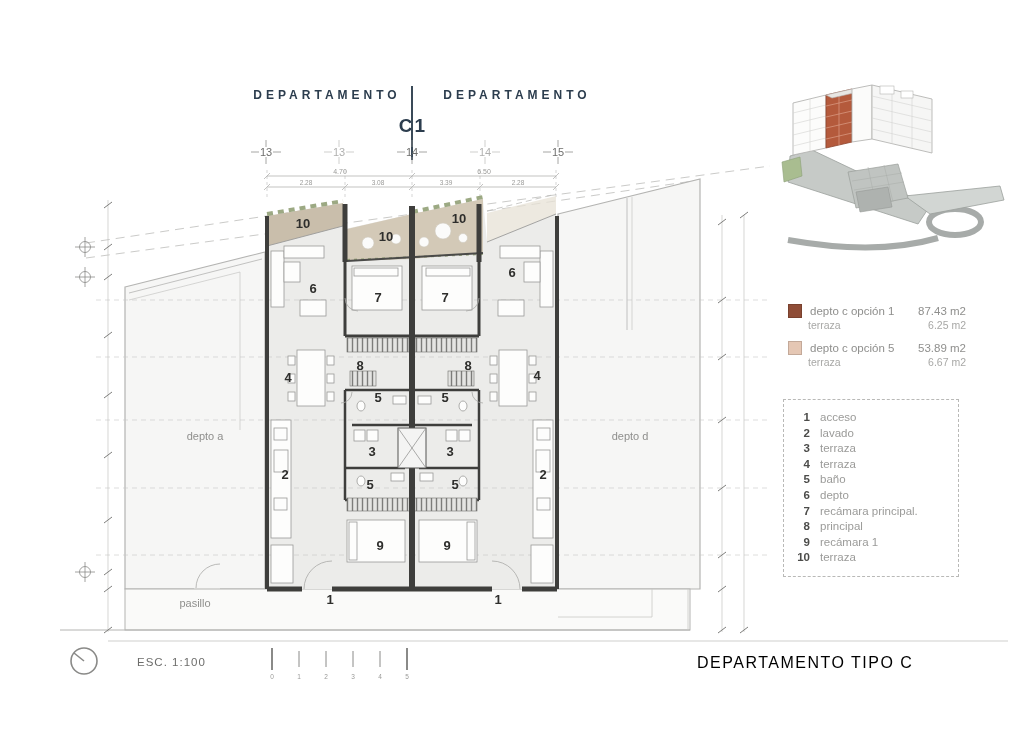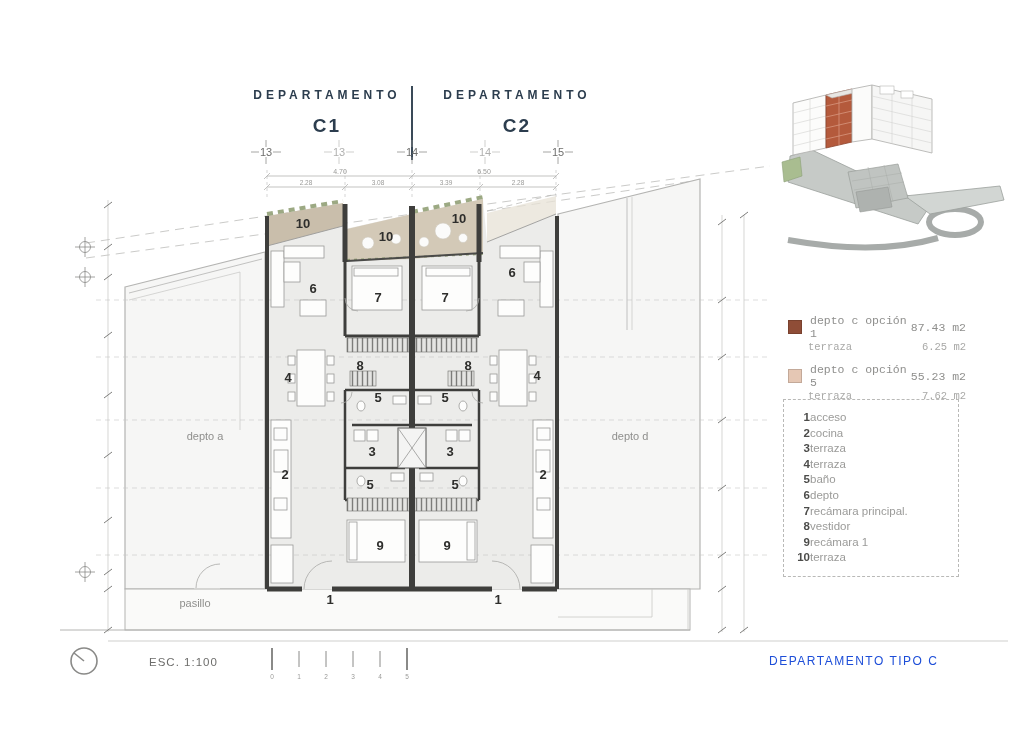--- a/index.html
+++ b/index.html
@@ -2,53 +2,52 @@
 <html><head>
 <meta charset="utf-8">
 <style>
   html,body{margin:0;padding:0;background:#ffffff;}
   #stage{position:relative;width:1024px;height:733px;background:#ffffff;overflow:hidden;
          font-family:"Liberation Sans",sans-serif;}
   svg text{font-family:"Liberation Sans",sans-serif;}
   
   .title-col{position:absolute;top:88px;width:200px;text-align:center;color:#2c3d4e;}
   .title-col .t1{font-size:12px;font-weight:600;letter-spacing:4px;}
-  .title-col .t2{font-size:19px;font-weight:700;letter-spacing:2px;margin-top:13px;}
+  .title-col .t2{font-size:19px;font-weight:700;letter-spacing:2px;margin-top:13px;text-align:right;}
   #title-divider{position:absolute;left:411px;top:86px;width:2px;height:74px;background:#3a4a58;}
   
-  #area-summary{position:absolute;left:788px;top:314px;width:178px;font-size:11.5px;color:#8f8f8d;font-family:Liberation Mono, monospace;}
+  #area-summary{position:absolute;left:788px;top:304px;width:178px;font-size:11.5px;color:#8f8f8d;}
   .area-row{position:relative;margin-bottom:10px;}
   .area-main{display:flex;align-items:center;}
   .swatch{width:12px;height:12px;margin-right:8px;flex:0 0 12px;border:1px solid rgba(0,0,0,.15);}
   .area-label{flex:1;}
   .area-val{text-align:right;white-space:nowrap;}
   .area-sub{display:flex;margin-left:20px;color:#a8a8a6;font-size:10.5px;margin-top:1px;}
   .area-sub .area-label{flex:1;}
   #legend-box{position:absolute;left:783px;top:399px;width:176px;height:178px;
               border:1px dashed #b9b9b7;box-sizing:border-box;padding-top:10px;}
   .legend-row{display:flex;line-height:15.6px;font-size:11.5px;}
   .legend-num{width:26px;text-align:right;font-weight:700;color:#4c4c4a;}
-  .legend-label{color:#9b9b99;}
+  .legend-label{margin-left:10px;color:#9b9b99;}
   
-  #footer-scale{position:absolute;left:137px;top:656px;font-size:11.5px;letter-spacing:1px;color:#6d6d6b;margin-left:12px;}
-  #sheet-title{position:absolute;left:769px;top:654px;font-size:12px;letter-spacing:1.5px;color:#1d4ed8;}
+  #footer-scale{position:absolute;left:137px;top:656px;font-size:11.5px;letter-spacing:1px;color:#6d6d6b;}
+  #sheet-title{position:absolute;left:697px;top:654px;font-size:16px;letter-spacing:1.5px;color:#000000;}
 </style>
 </head>
 <body>
 
 <div id="stage">
 
   <div class="title-col" style="left:227px">
     <div class="t1">DEPARTAMENTO</div>
     <div class="t2">C1</div>
   </div>
   <div id="title-divider"></div>
   <div class="title-col" style="left:417px">
     <div class="t1">DEPARTAMENTO</div>
-    <div class="t2">C2</div>
   </div>
 
   <svg width="1024" height="733" viewBox="0 0 1024 733" style="position:absolute;left:0;top:0;">
     <defs>
       <pattern id="hatch" width="5" height="8" patternUnits="userSpaceOnUse">
         <rect width="5" height="8" fill="#e4e4e2"></rect>
         <line x1="2.5" y1="0" x2="2.5" y2="8" stroke="#7c7c7a" stroke-width="1.4"></line>
       </pattern>
     </defs>
 
@@ -350,37 +349,37 @@
       </div>
       <div class="area-sub">
         <div class="area-label">terraza</div>
         <div class="area-val">6.25 m2</div>
       </div>
     </div>
     <div class="area-row">
       <div class="area-main">
         <div class="swatch" style="background: rgb(229, 199, 180);"></div>
         <div class="area-label">depto c opción 5</div>
-        <div class="area-val">55.23 m2</div>
+        <div class="area-val">53.89 m2</div>
       </div>
       <div class="area-sub">
         <div class="area-label">terraza</div>
-        <div class="area-val">7.62 m2</div>
+        <div class="area-val">6.67 m2</div>
       </div>
     </div>
   </div>
 
   <div id="legend-box">
     <div class="legend-row">
       <div class="legend-num">1</div>
       <div class="legend-label">acceso</div>
     </div>
     <div class="legend-row">
       <div class="legend-num">2</div>
-      <div class="legend-label">cocina</div>
+      <div class="legend-label">lavado</div>
     </div>
     <div class="legend-row">
       <div class="legend-num">3</div>
       <div class="legend-label">terraza</div>
     </div>
     <div class="legend-row">
       <div class="legend-num">4</div>
       <div class="legend-label">terraza</div>
     </div>
     <div class="legend-row">
@@ -390,21 +389,21 @@
     <div class="legend-row">
       <div class="legend-num">6</div>
       <div class="legend-label">depto</div>
     </div>
     <div class="legend-row">
       <div class="legend-num">7</div>
       <div class="legend-label">recámara principal.</div>
     </div>
     <div class="legend-row">
       <div class="legend-num">8</div>
-      <div class="legend-label">vestidor</div>
+      <div class="legend-label">principal</div>
     </div>
     <div class="legend-row">
       <div class="legend-num">9</div>
       <div class="legend-label">recámara 1</div>
     </div>
     <div class="legend-row">
       <div class="legend-num">10</div>
       <div class="legend-label">terraza</div>
     </div>
   </div>

